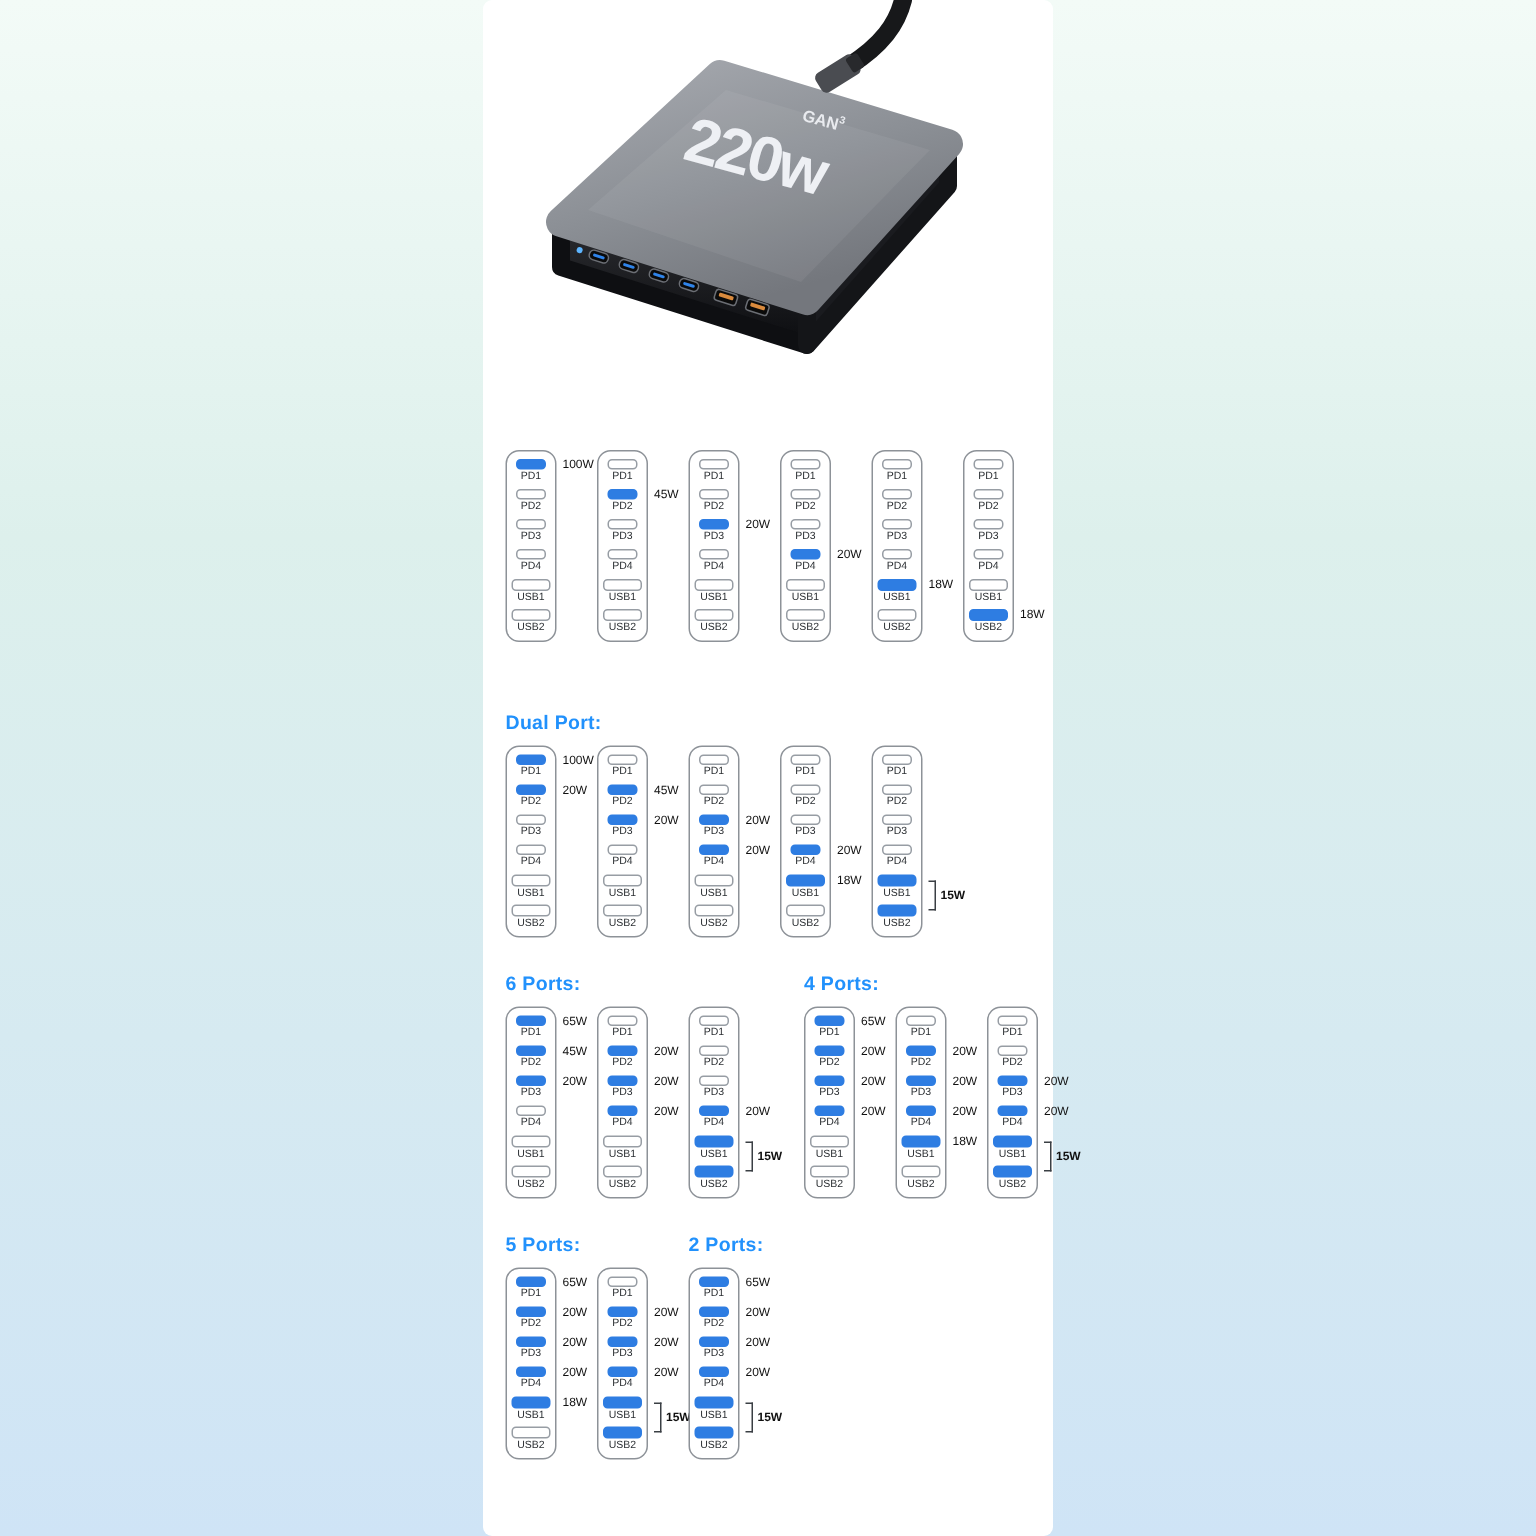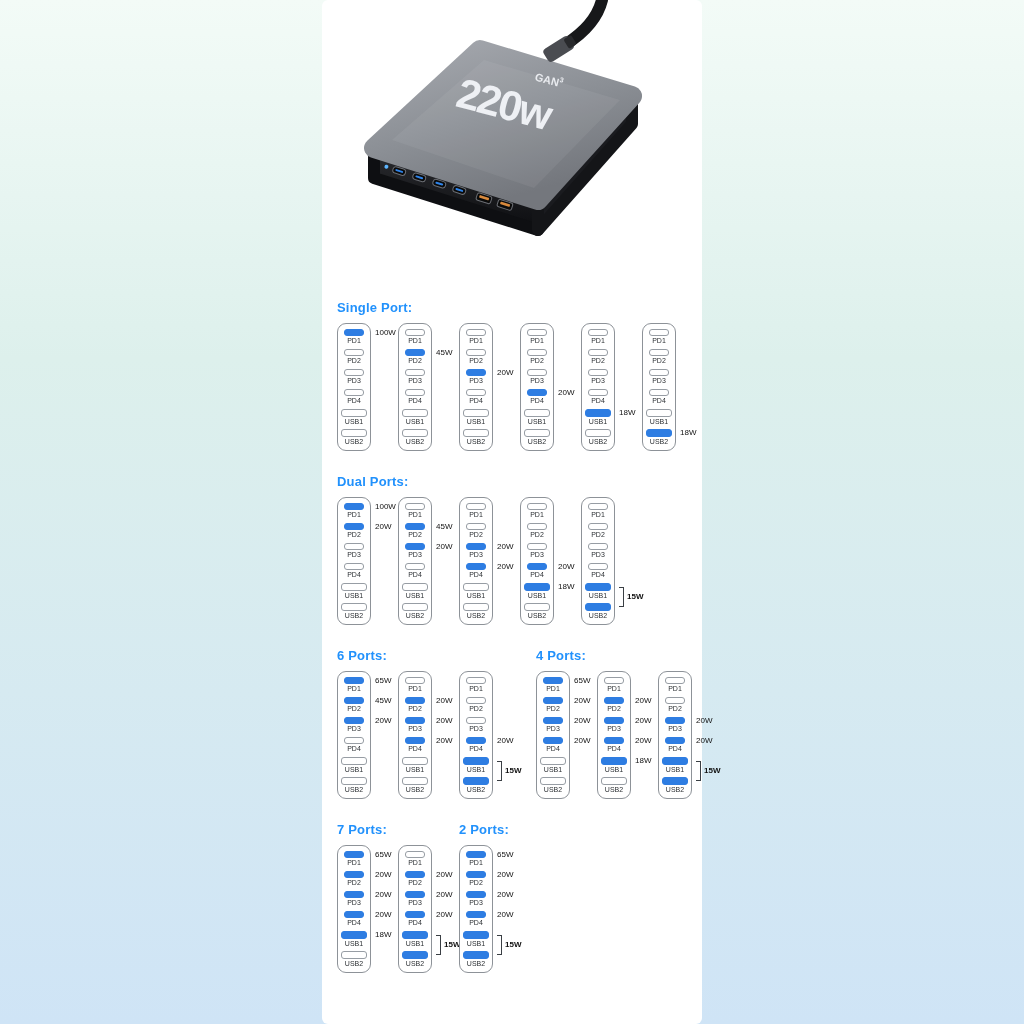--- a/index.html
+++ b/index.html
@@ -111,21 +111,20 @@
         <g transform="rotate(-32 206 50)">
           <rect x="192" y="42" width="30" height="15" rx="4" fill="#4a4c51"></rect>
           <rect x="216" y="44" width="9" height="11" rx="2" fill="#28292c"></rect>
         </g>
       </g>
     </svg>
   </div>
 
   <div>
       <div class="section-block" style="left: 15px; top: 300px;">
-        <div class="section-title">Single Port:</div>
         <div class="diagram-row">
           <div class="cell">
             <div class="diagram">
               <div class="prow">
                 <div class="slot active"></div>
                 <div class="plabel">PD1</div>
               </div>
               <div class="prow">
                 <div class="slot"></div>
                 <div class="plabel">PD2</div>
@@ -290,21 +289,21 @@
               <div class="prow">
                 <div class="slot wide active"></div>
                 <div class="plabel">USB2</div>
               </div>
               <span class="watt" style="top: 104px;">18W</span>
             </div>
           </div>
         </div>
       </div>
       <div class="section-block" style="left: 15px; top: 474px;">
-        <div class="section-title">Dual Ports:</div>
+        <div class="section-title">Dual Port:</div>
         <div class="diagram-row">
           <div class="cell">
             <div class="diagram">
               <div class="prow">
                 <div class="slot active"></div>
                 <div class="plabel">PD1</div>
               </div>
               <div class="prow">
                 <div class="slot active"></div>
                 <div class="plabel">PD2</div>
@@ -644,21 +643,21 @@
               </div>
               <span class="watt" style="top: 43.5px;">20W</span>
               <span class="watt" style="top: 63.5px;">20W</span>
               <div class="bracket" style="top: 89px; height: 20px;"></div>
               <span class="bwatt" style="top: 94px;">15W</span>
             </div>
           </div>
         </div>
       </div>
       <div class="section-block" style="left: 15px; top: 822px;">
-        <div class="section-title">7 Ports:</div>
+        <div class="section-title">5 Ports:</div>
         <div class="diagram-row">
           <div class="cell">
             <div class="diagram">
               <div class="prow">
                 <div class="slot active"></div>
                 <div class="plabel">PD1</div>
               </div>
               <div class="prow">
                 <div class="slot active"></div>
                 <div class="plabel">PD2</div>

